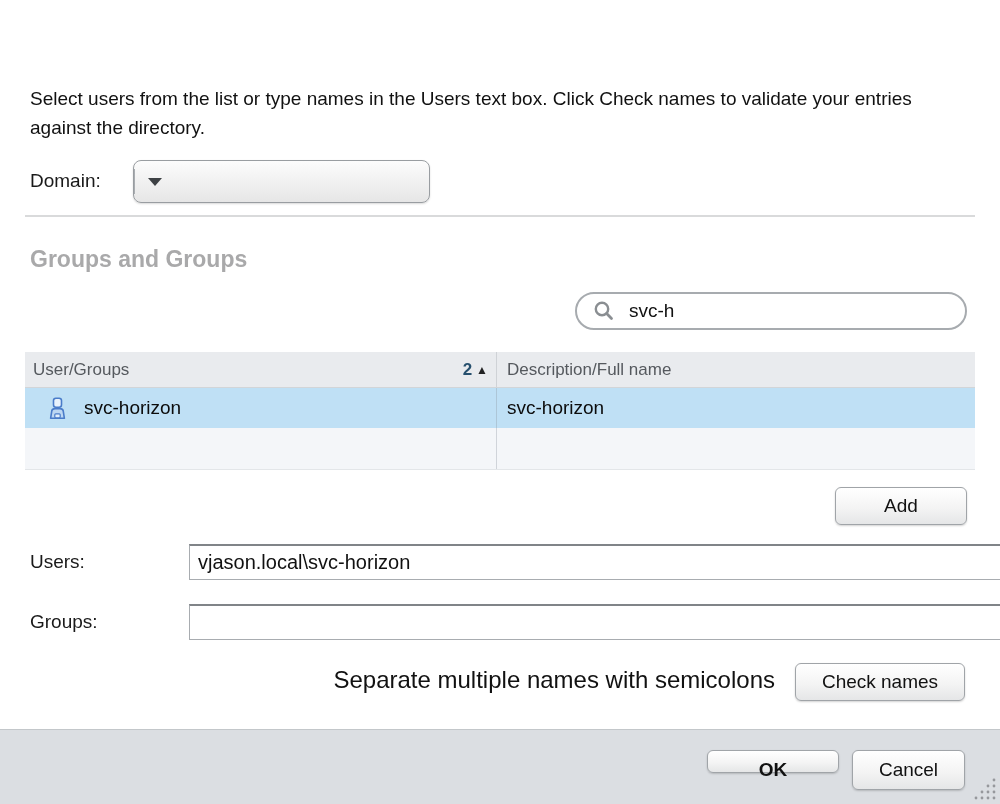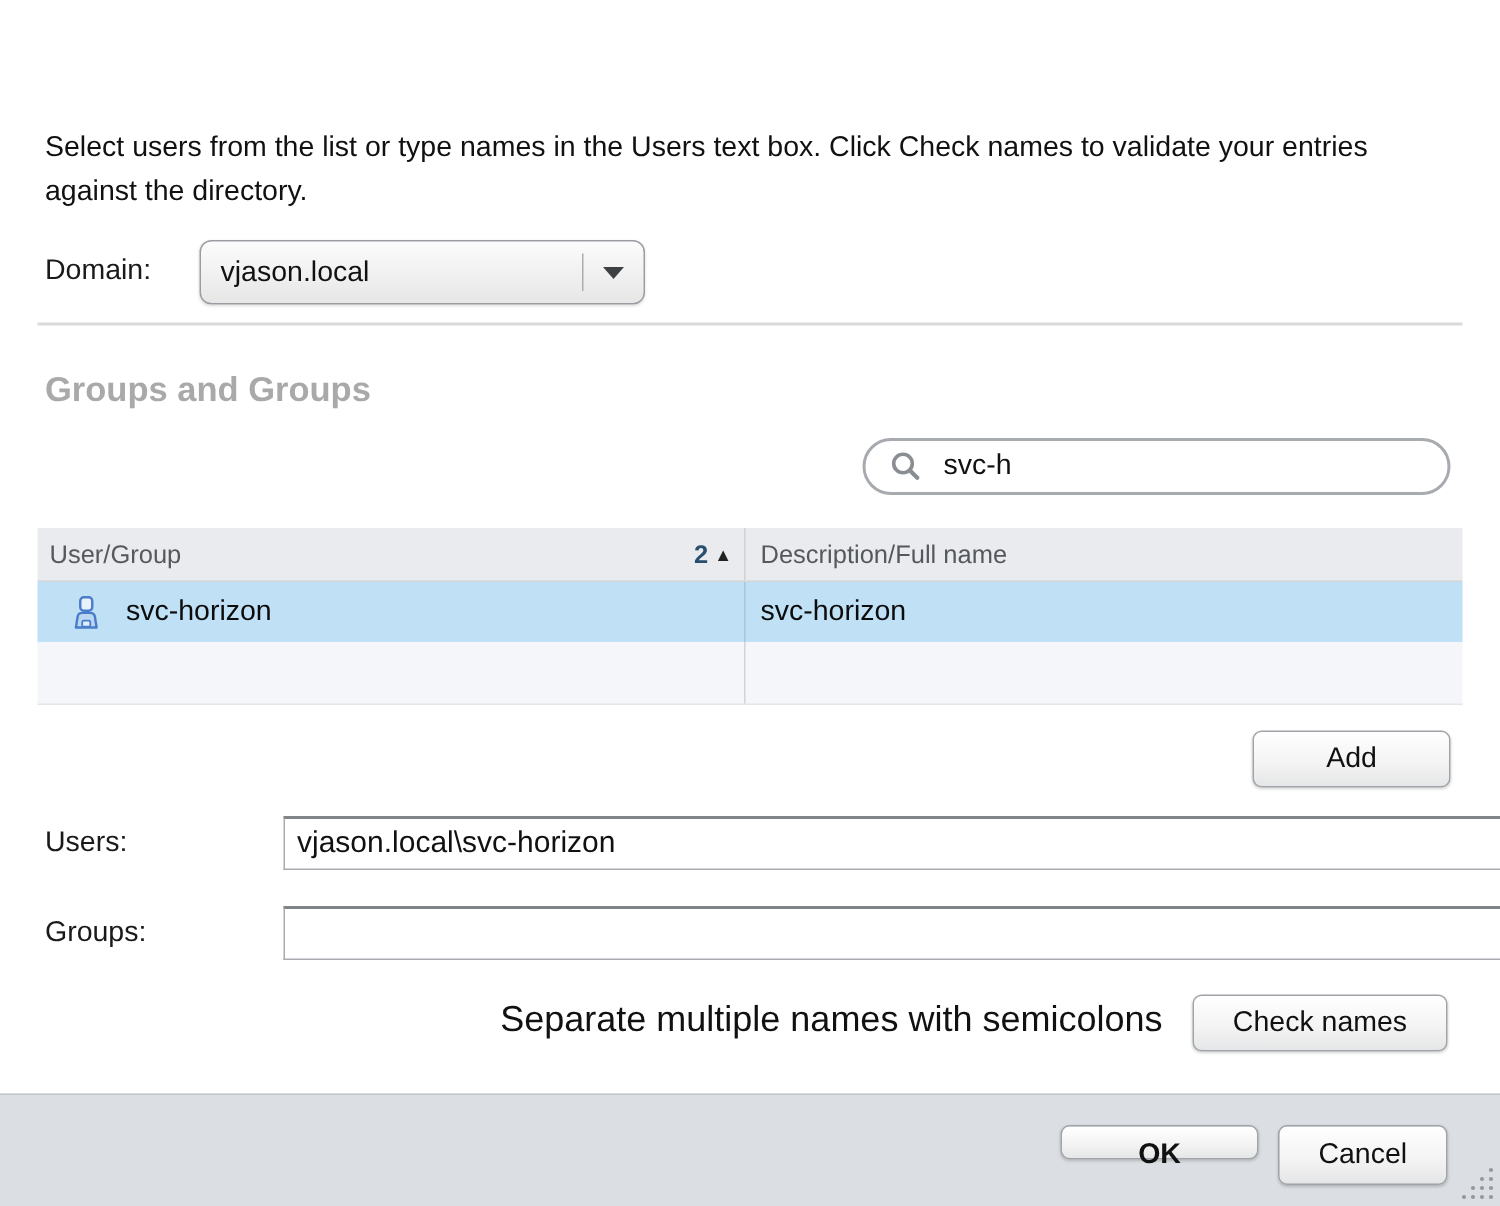--- a/index.html
+++ b/index.html
@@ -118,21 +118,20 @@
 </head>
 <body>
 
 <div class="stage">
 
 
   <div class="intro">Select users from the list or type names in the Users text box. Click Check names to validate your entries against the directory.</div>
 
   <div class="domain-label field-label">Domain:</div>
   <div class="dropdown domain-dd">
-    <div class="dd-text">vjason.local</div>
     <div class="dd-sep"></div>
     <div class="dd-arrow-zone">
       <div class="tri-down"></div>
     </div>
   </div>
 
   <div class="divider"></div>
 
   <div class="section-heading">Groups and Groups</div>
 
@@ -141,21 +140,21 @@
     <svg width="22" height="22" viewBox="0 0 22 22">
       <circle cx="9" cy="9" r="6.2" fill="none" stroke="#8a8e92" stroke-width="2.4"></circle>
       <line x1="13.6" y1="13.6" x2="18.5" y2="18.5" stroke="#8a8e92" stroke-width="2.8" stroke-linecap="round"></line>
     </svg>
     <input class="search-input" type="text" value="svc-h" style="">
   </div>
 
   <div class="table">
     <div class="t-header">
       <div class="t-h-col1">
-        <span class="t-h-col1-label">User/Group</span>
+        <span class="t-h-col1-label">User/Groups</span>
         <span class="sort-num">2</span>
         <span class="sort-arrow">▲</span>
       </div>
       <div class="t-h-col2">
         <span>Description/Full name</span>
       </div>
     </div>
 
     <div class="t-row selected">
       <div class="t-col1">

